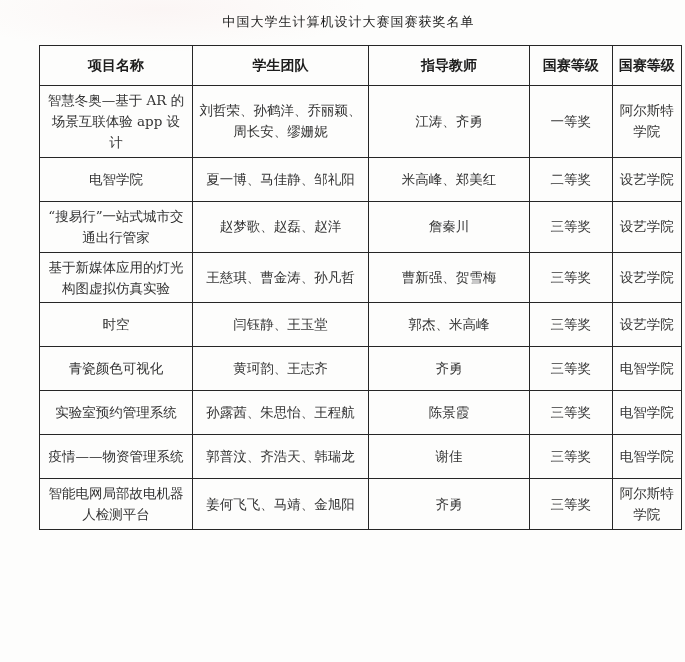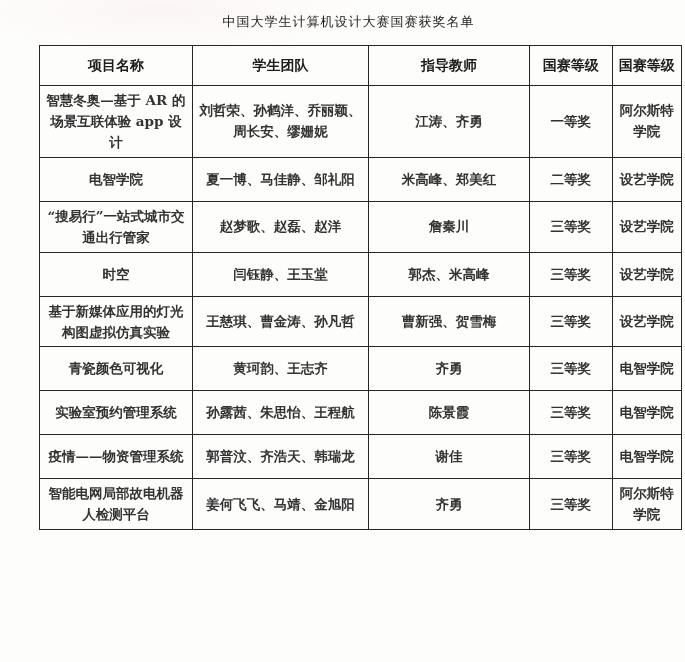--- a/index.html
+++ b/index.html
@@ -43,21 +43,21 @@
     line-height: 1.55;
     padding: 4px 5px;
     word-break: break-all;
   }
   .award-table thead tr { height: 40px; }
   .award-table thead th {
     font-weight: bold;
     font-size: 14px;
     color: #1d1d1d;
   }
-  .award-table tbody tr { height: 44px; font-weight: bold; }
+  .award-table tbody tr { height: 44px; }
   .award-table tbody td { color: #333333; }
 </style>
 </head>
 <body>
 
 <div class="page">
 
   <div class="doc-title">中国大学生计算机设计大赛国赛获奖名单</div>
 
   <table class="award-table">
@@ -99,31 +99,31 @@
     <tr>
       <td>“搜易行”一站式城市交通出行管家</td>
       <td>赵梦歌、赵磊、赵洋</td>
       <td>詹秦川</td>
       <td>三等奖</td>
       <td>设艺学院</td>
     </tr>
 
 
     <tr>
-      <td>时空</td>
-      <td>闫钰静、王玉堂</td>
-      <td>郭杰、米高峰</td>
+      <td>基于新媒体应用的灯光构图虚拟仿真实验</td>
+      <td>王慈琪、曹金涛、孙凡哲</td>
+      <td>曹新强、贺雪梅</td>
       <td>三等奖</td>
       <td>设艺学院</td>
     </tr>
 
     <tr>
-      <td>基于新媒体应用的灯光构图虚拟仿真实验</td>
-      <td>王慈琪、曹金涛、孙凡哲</td>
-      <td>曹新强、贺雪梅</td>
+      <td>时空</td>
+      <td>闫钰静、王玉堂</td>
+      <td>郭杰、米高峰</td>
       <td>三等奖</td>
       <td>设艺学院</td>
     </tr>
 
     <tr>
       <td>青瓷颜色可视化</td>
       <td>黄珂韵、王志齐</td>
       <td>齐勇</td>
       <td>三等奖</td>
       <td>电智学院</td>

